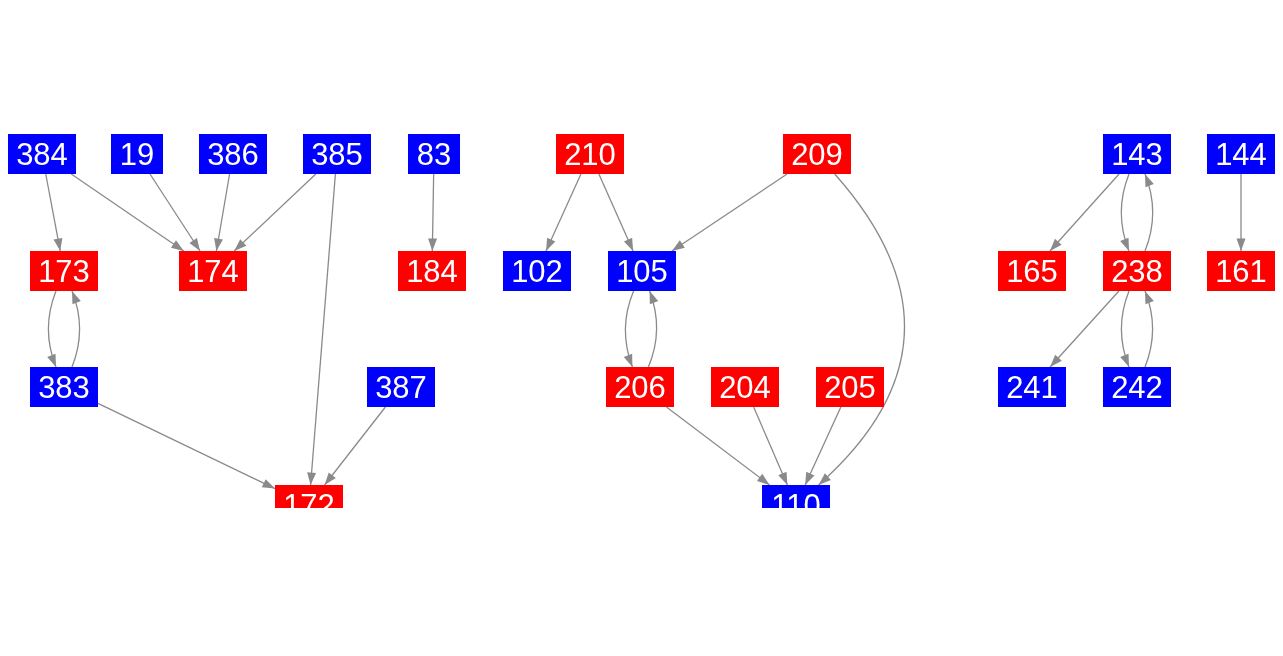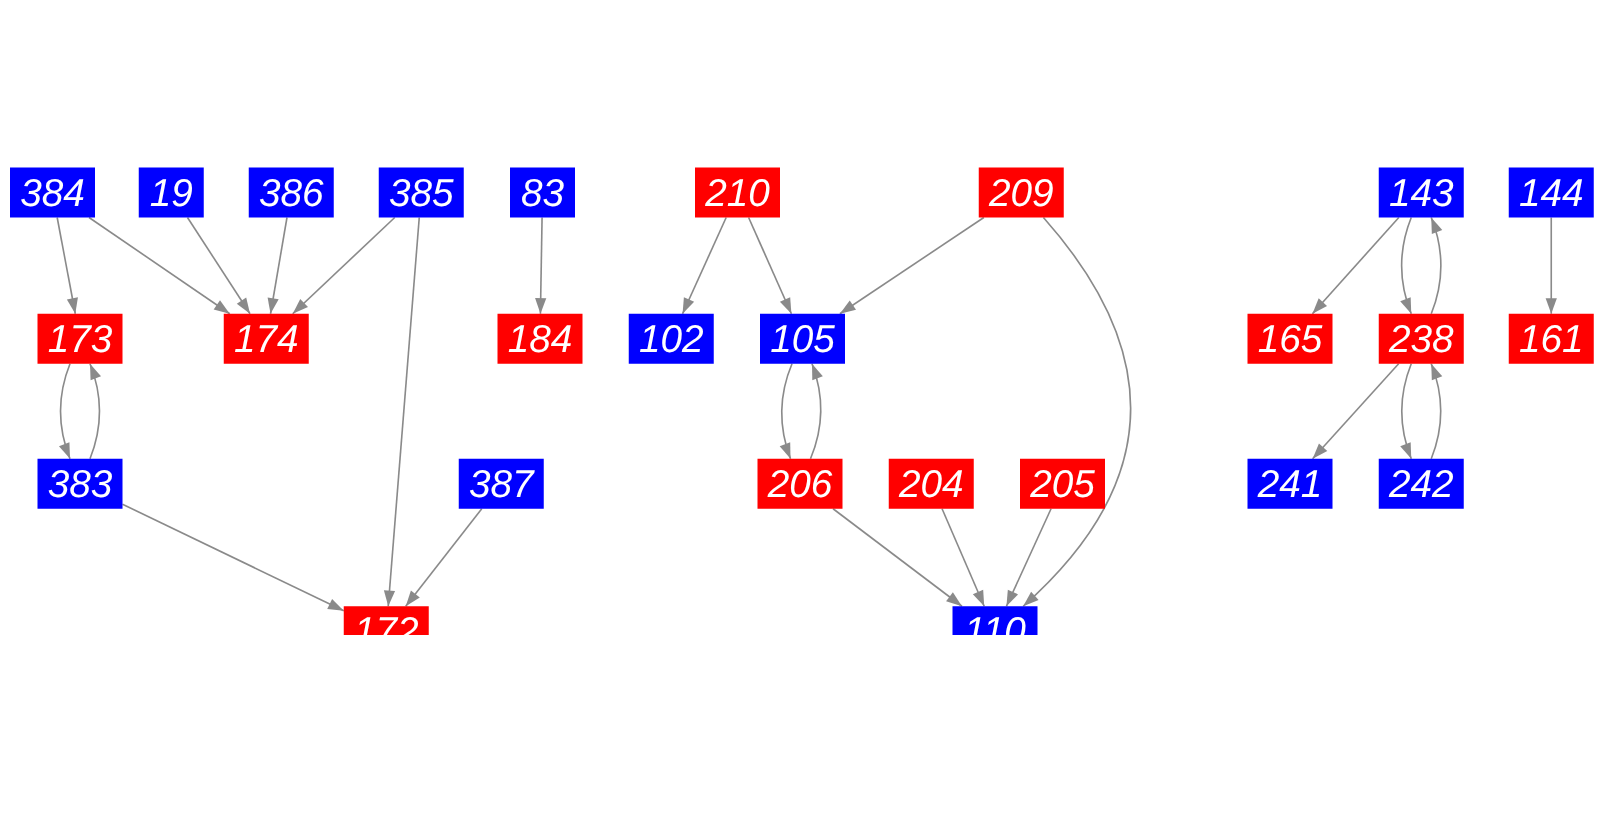--- a/index.html
+++ b/index.html
@@ -2,21 +2,20 @@
 <html><head>
 <meta charset="utf-8">
 <style>
   html, body { margin: 0; padding: 0; background: #ffffff; }
   #canvas {
     position: relative;
     width: 1283px;
     height: 508px;
     background: #ffffff;
     overflow: hidden;
-    font-style: italic;
   }
   svg { display: block; }
   text.node-label {
     font-family: "Liberation Sans", "DejaVu Sans", sans-serif;
     font-size: 31px;
     font-weight: 400;
     text-anchor: middle;
   }
 </style>
 </head>

